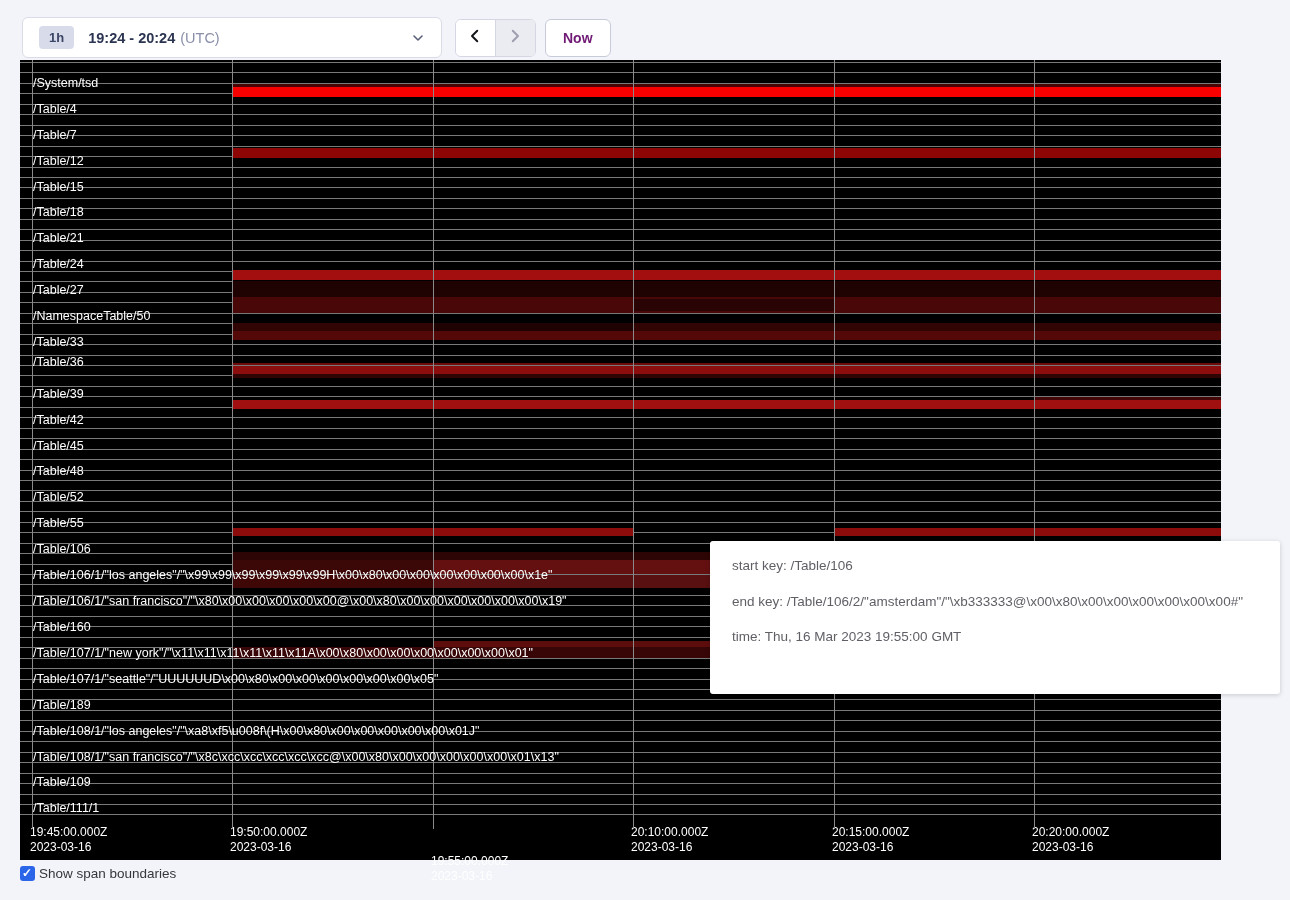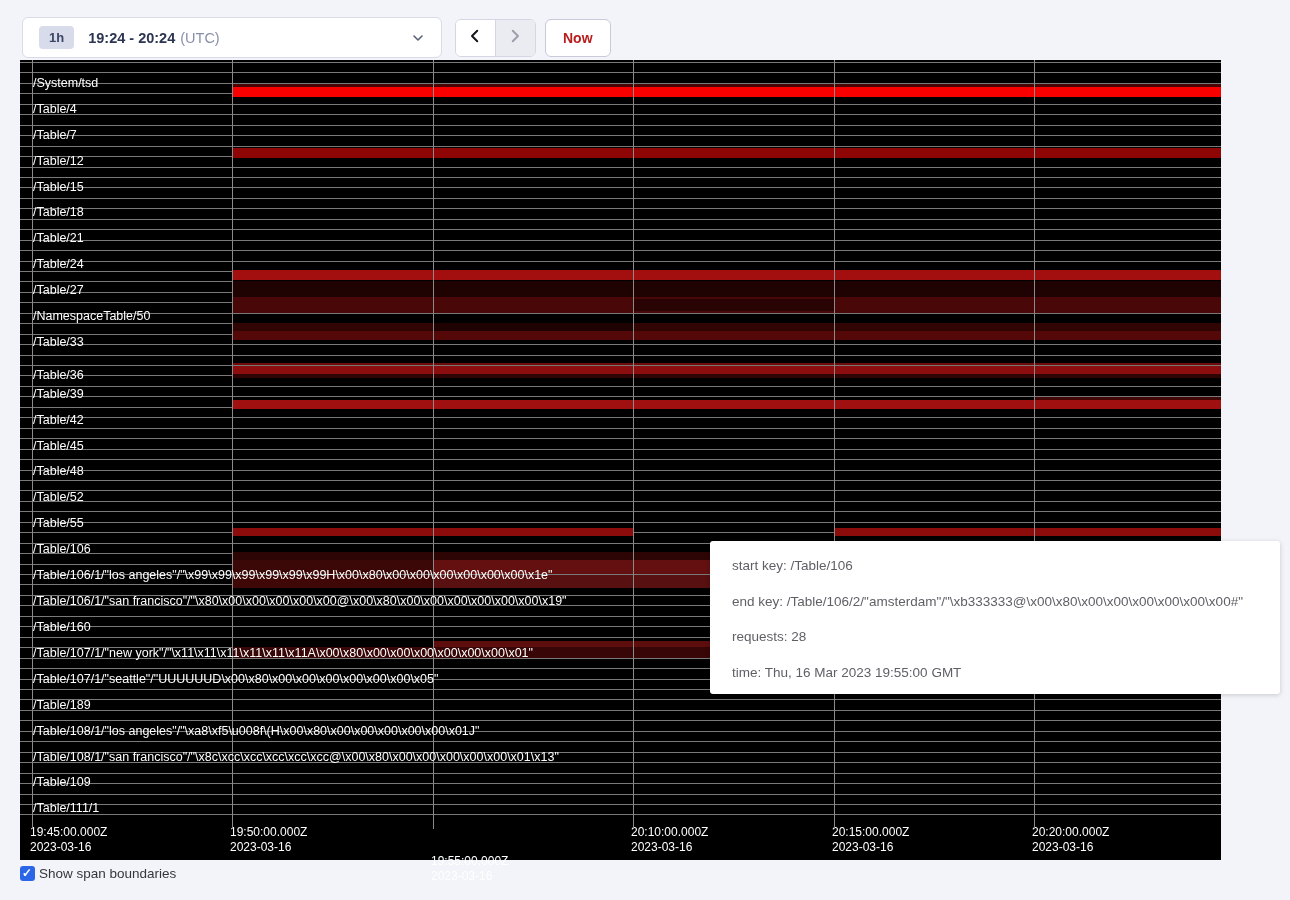--- a/index.html
+++ b/index.html
@@ -14,21 +14,21 @@
   .range-text { margin-left:14px; font-size:14.5px; font-weight:bold; color:#2b3451; }
   .range-suffix { margin-left:5px; font-size:14.5px; color:#898fa9; }
   .chev-down { position:absolute; right:16px; top:13px; }
   .nav-group { position:absolute; left:455px; top:19px; height:38px; width:81px;
     border:1px solid #d4d6e3; border-radius:6px; overflow:hidden; display:flex; background:#fff; }
   .nav-btn { width:40px; height:100%; display:flex; align-items:center; justify-content:center; }
   .nav-btn.prev { background:#fff; border-right:1px solid #d4d6e3; cursor:pointer; }
   .nav-btn.next { background:#ebecf1; cursor:default; }
   .now-btn { position:absolute; left:545px; top:19px; height:38px; padding:0 17px;
     background:#fff; border:1px solid #c7cad9; border-radius:6px; font-size:14px; font-weight:bold;
-    color:#b91c1c; display:flex; align-items:center; cursor:pointer; font-family:"Liberation Sans",sans-serif; }
+    color:#701a75; display:flex; align-items:center; cursor:pointer; font-family:"Liberation Sans",sans-serif; }
 
   
   .keyvis { position:absolute; left:20px; top:60px; width:1201px; height:800px; background:#000; }
   .hline { position:absolute; left:0; width:100%; height:1px; background:#8e8e8e; opacity:.85; }
   .vline { position:absolute; top:0; width:1px; background:#8a8a8a; }
   .band  { position:absolute; }
   .row-label { position:absolute; color:#fff; font-size:12.5px; white-space:nowrap; line-height:14px; }
   .x-axis { position:absolute; left:0; top:762px; width:100%; height:38px; background:#000; }
   .x-tick { position:absolute; top:3px; color:#fff; font-size:12px; line-height:15px; white-space:nowrap; }
 
@@ -211,21 +211,21 @@
     <div class="row-label" style="left: 13px; top: 42px; z-index: 4;">/Table/4</div>
     <div class="row-label" style="left: 13px; top: 68px; z-index: 4;">/Table/7</div>
     <div class="row-label" style="left: 13px; top: 94px; z-index: 4;">/Table/12</div>
     <div class="row-label" style="left: 13px; top: 120px; z-index: 4;">/Table/15</div>
     <div class="row-label" style="left: 13px; top: 145px; z-index: 4;">/Table/18</div>
     <div class="row-label" style="left: 13px; top: 171px; z-index: 4;">/Table/21</div>
     <div class="row-label" style="left: 13px; top: 197px; z-index: 4;">/Table/24</div>
     <div class="row-label" style="left: 13px; top: 223px; z-index: 4;">/Table/27</div>
     <div class="row-label" style="left: 13px; top: 249px; z-index: 4;">/NamespaceTable/50</div>
     <div class="row-label" style="left: 13px; top: 275px; z-index: 4;">/Table/33</div>
-    <div class="row-label" style="left: 13px; top: 308px; z-index: 4;">/Table/36</div>
+    <div class="row-label" style="left: 13px; top: 295px; z-index: 4;">/Table/36</div>
     <div class="row-label" style="left: 13px; top: 327px; z-index: 4;">/Table/39</div>
     <div class="row-label" style="left: 13px; top: 353px; z-index: 4;">/Table/42</div>
     <div class="row-label" style="left: 13px; top: 379px; z-index: 4;">/Table/45</div>
     <div class="row-label" style="left: 13px; top: 404px; z-index: 4;">/Table/48</div>
     <div class="row-label" style="left: 13px; top: 430px; z-index: 4;">/Table/52</div>
     <div class="row-label" style="left: 13px; top: 456px; z-index: 4;">/Table/55</div>
     <div class="row-label" style="left: 13px; top: 482px; z-index: 4;">/Table/106</div>
     <div class="row-label" style="left: 13px; top: 508px; z-index: 4;">/Table/106/1/"los angeles"/"\x99\x99\x99\x99\x99\x99H\x00\x80\x00\x00\x00\x00\x00\x00\x1e"</div>
     <div class="row-label" style="left: 13px; top: 534px; z-index: 4;">/Table/106/1/"san francisco"/"\x80\x00\x00\x00\x00\x00@\x00\x80\x00\x00\x00\x00\x00\x00\x19"</div>
     <div class="row-label" style="left: 13px; top: 560px; z-index: 4;">/Table/160</div>
@@ -234,20 +234,19 @@
     <div class="row-label" style="left: 13px; top: 638px; z-index: 4;">/Table/189</div>
     <div class="row-label" style="left: 13px; top: 664px; z-index: 4;">/Table/108/1/"los angeles"/"\xa8\xf5\u008f\(H\x00\x80\x00\x00\x00\x00\x00\x01J"</div>
     <div class="row-label" style="left: 13px; top: 690px; z-index: 4;">/Table/108/1/"san francisco"/"\x8c\xcc\xcc\xcc\xcc\xcc@\x00\x80\x00\x00\x00\x00\x00\x01\x13"</div>
     <div class="row-label" style="left: 13px; top: 715px; z-index: 4;">/Table/109</div>
     <div class="row-label" style="left: 13px; top: 741px; z-index: 4;">/Table/111/1</div>
   </div>
 
 <div class="tooltip">
   <p>start key: /Table/106</p>
   <p>end key: /Table/106/2/"amsterdam"/"\xb333333@\x00\x80\x00\x00\x00\x00\x00\x00#"</p>
-  <p>requests: 28</p>
   <p>time: Thu, 16 Mar 2023 19:55:00 GMT</p>
 </div>
 
 <div class="footer">
   <div class="checkbox"></div>
   <span class="checkbox-label">Show span boundaries</span>
 </div>
 
 </body></html>

